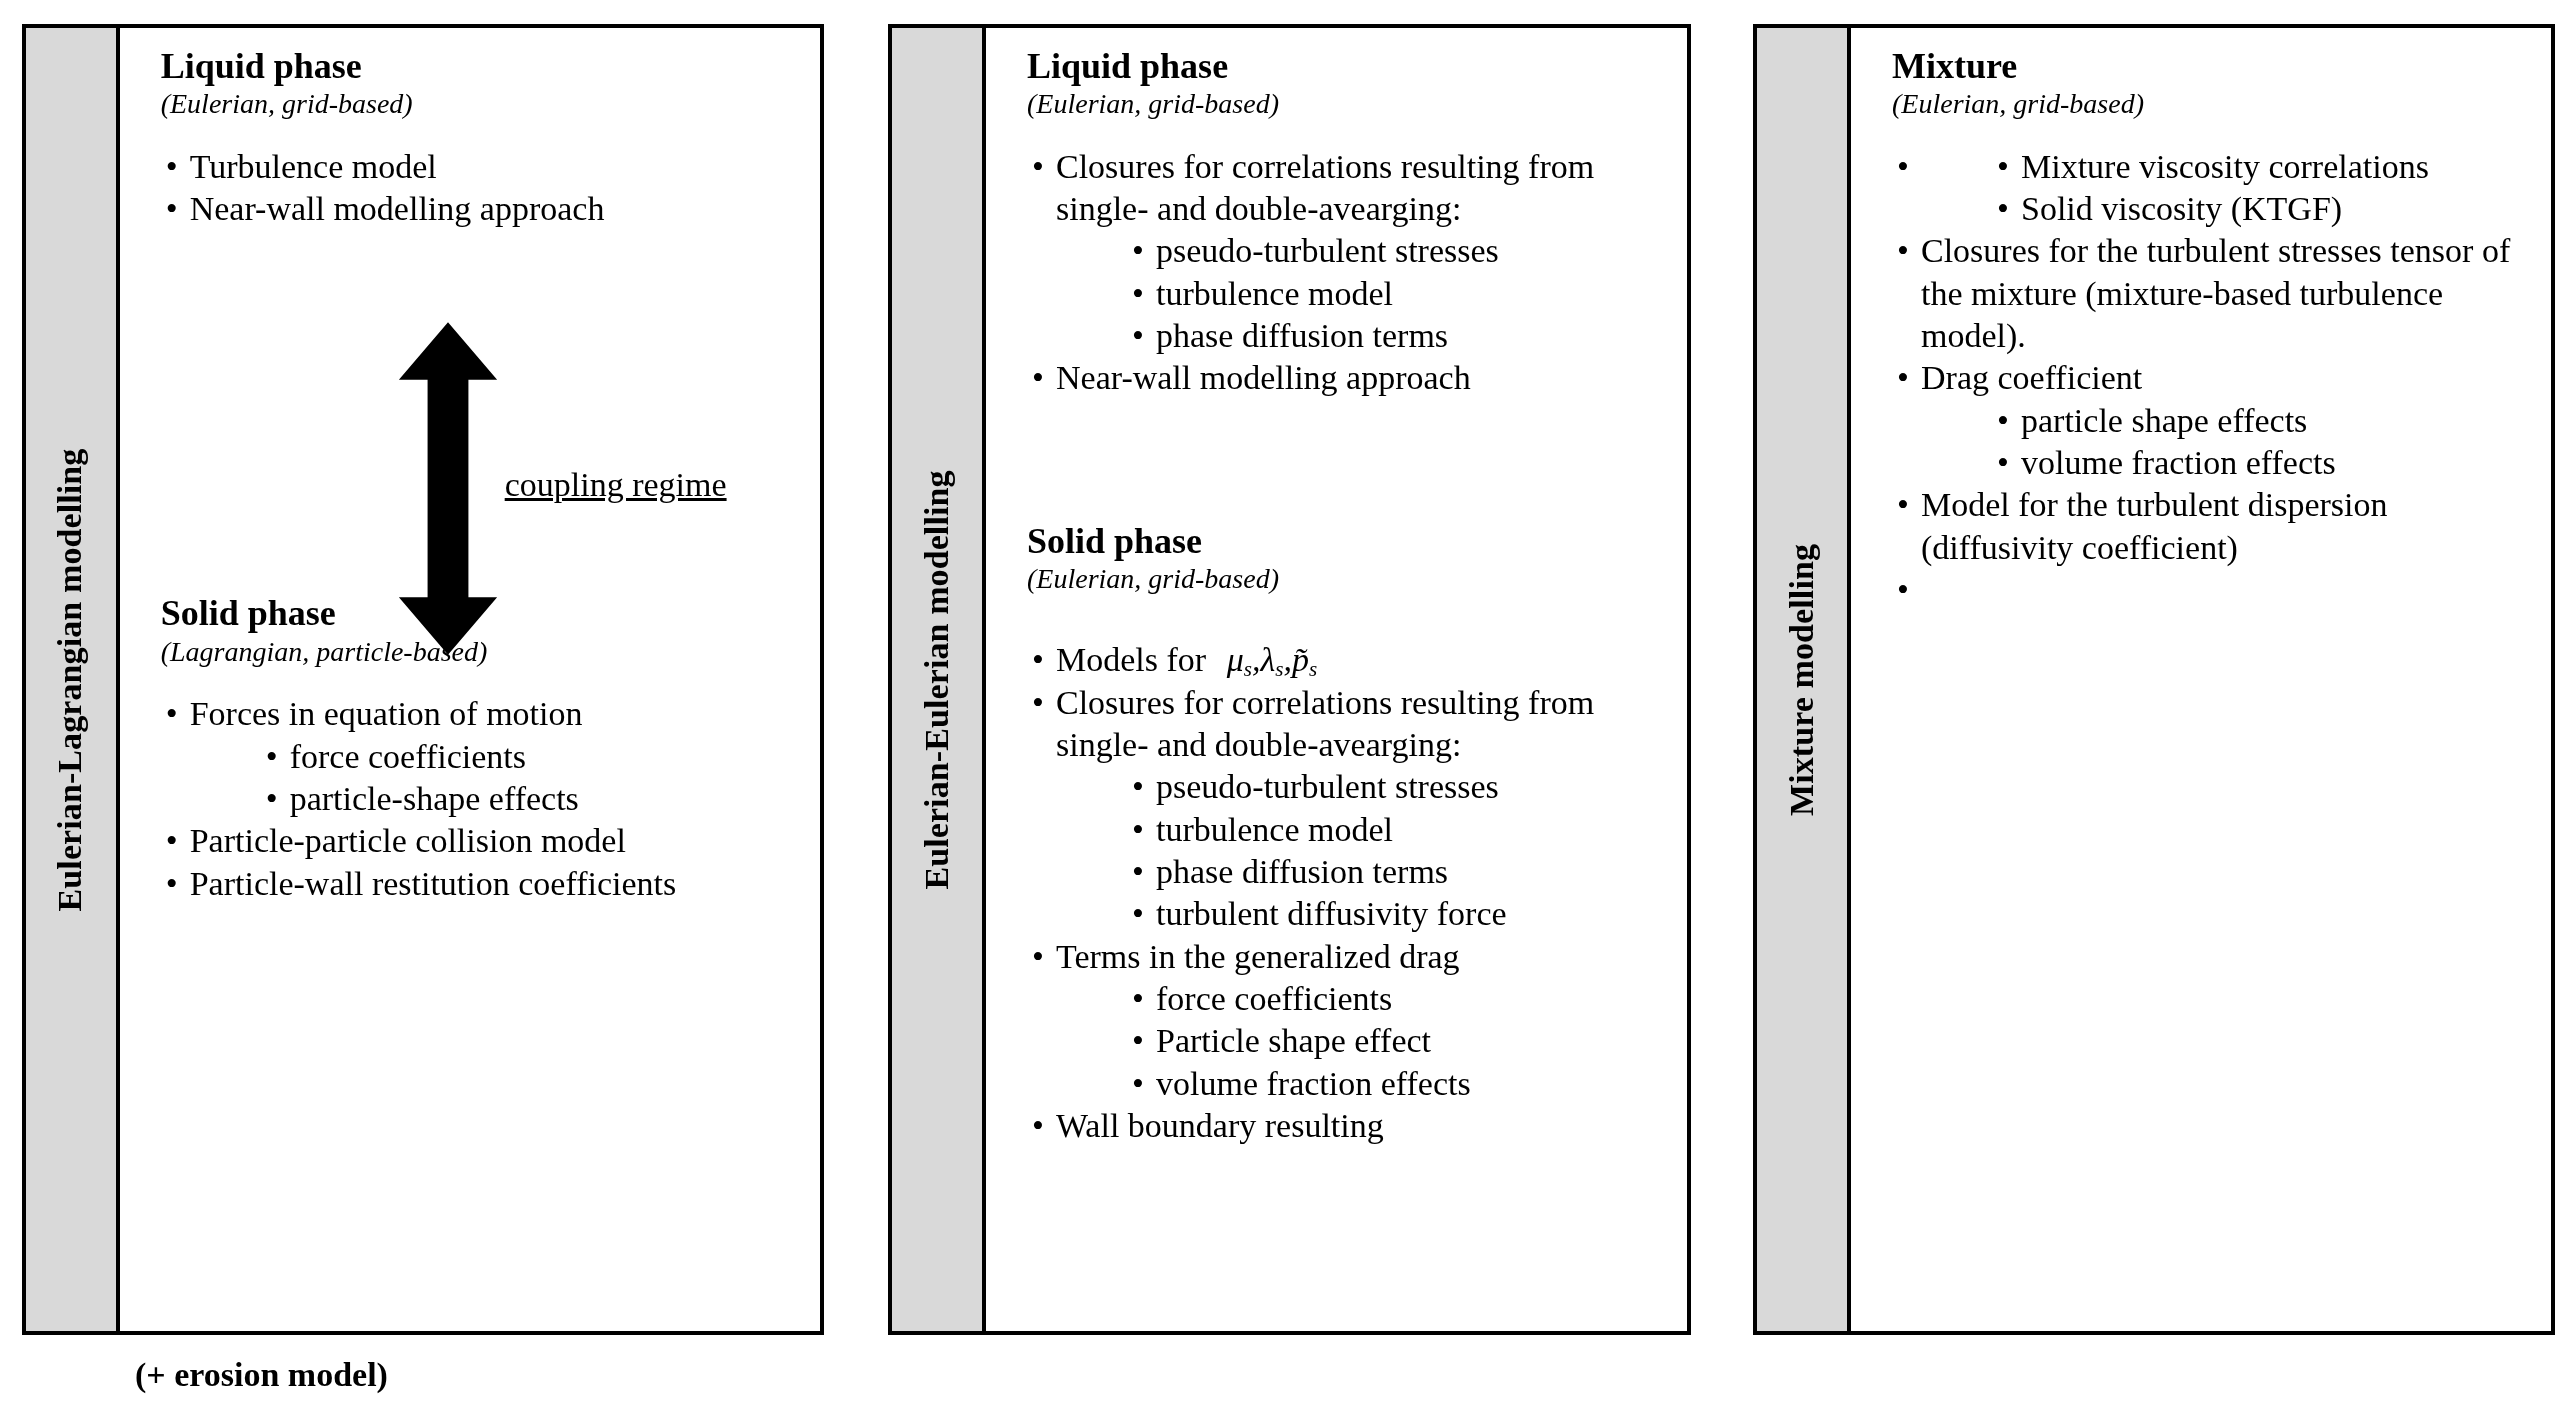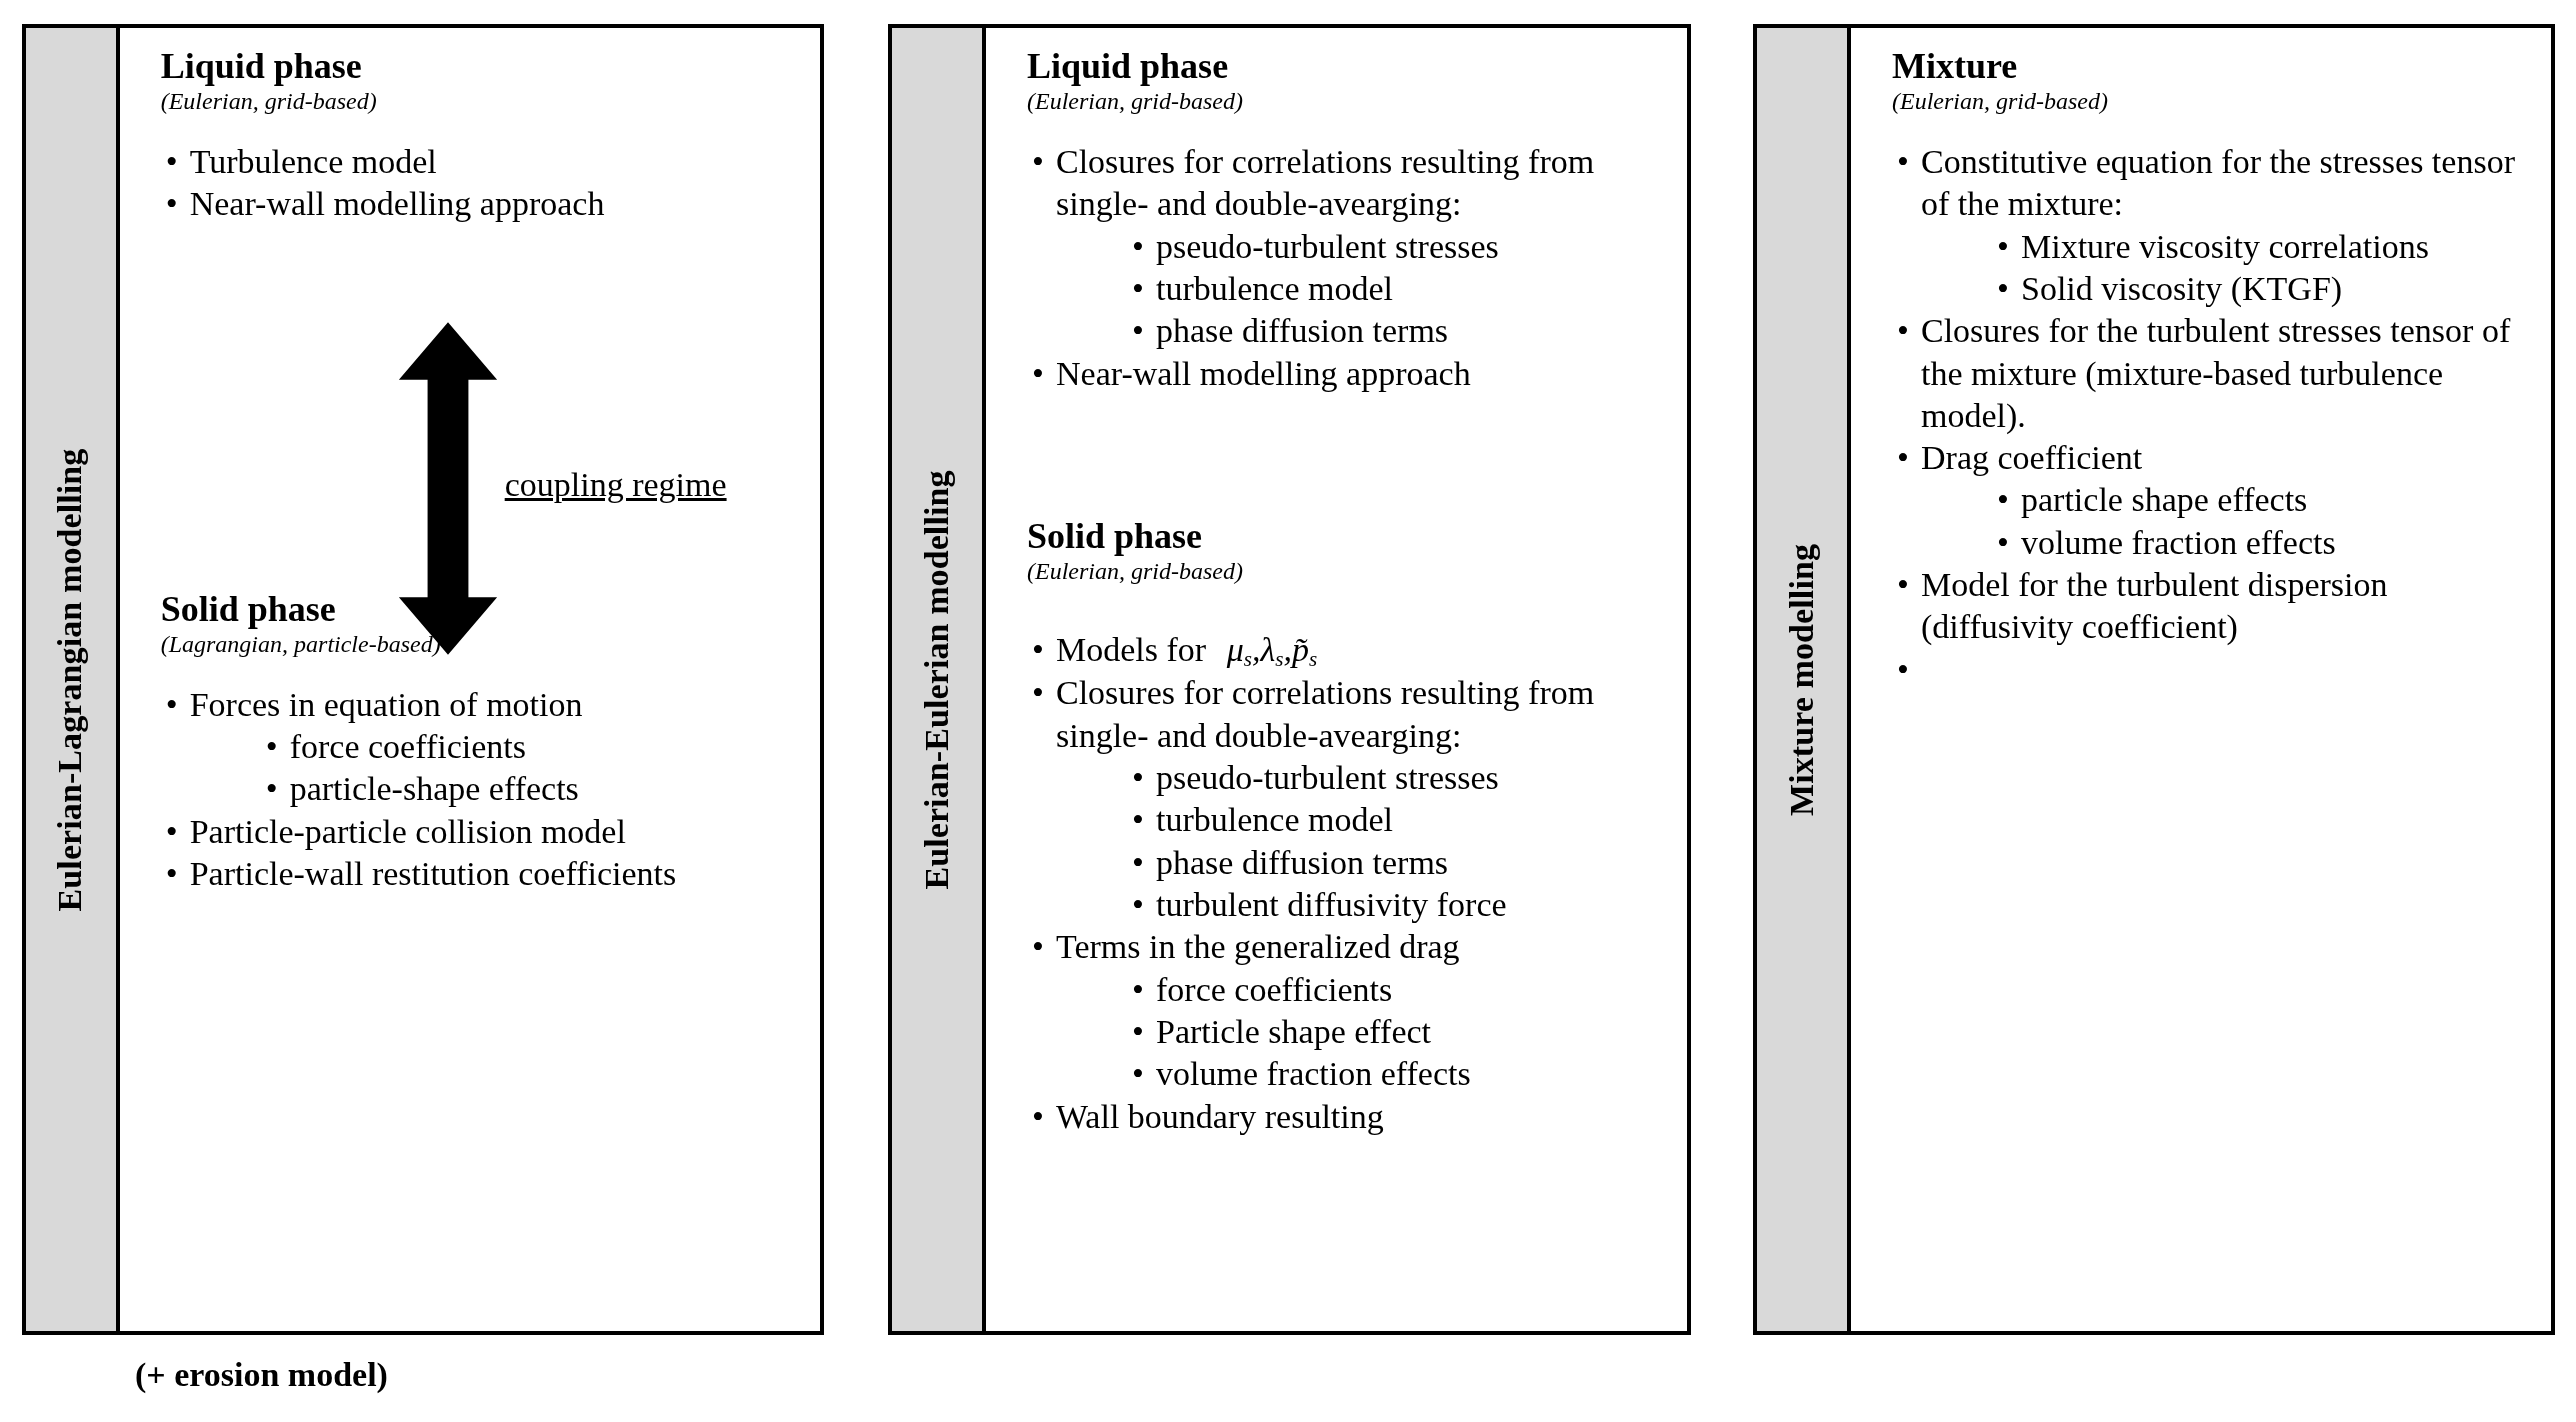--- a/index.html
+++ b/index.html
@@ -64,21 +64,21 @@
   
   .phase-heading {
     font-weight: bold;
     font-size: 36px;
     line-height: 1.18;
     margin: 0;
     white-space: nowrap;
   }
   .phase-sub {
     font-style: italic;
-    font-size: 24px;
+    font-size: 28px;
     line-height: 1.18;
     margin: 0 0 3.8px 0;
     white-space: nowrap;
   }
 
   
   ul.bl {
     list-style: none;
     margin: 0;
     padding: 0;
@@ -316,21 +316,20 @@
     <div class="panel-body">
 
       <div class="phase-heading">Mixture</div>
       <div class="phase-sub">(Eulerian, grid-based)</div>
 
       <div class="gap-sm"></div>
 
       <ul class="bl">
         <li>
           <span class="bullet">•</span>
-          <span>Constitutive equation for the stresses tensor of the mixture:</span>
           <ul class="bl">
             <li>
               <span class="bullet">•</span>
               <span>Mixture viscosity correlations</span>
             </li>
             <li>
               <span class="bullet">•</span>
               <span>Solid viscosity (KTGF)</span>
             </li>
           </ul>

